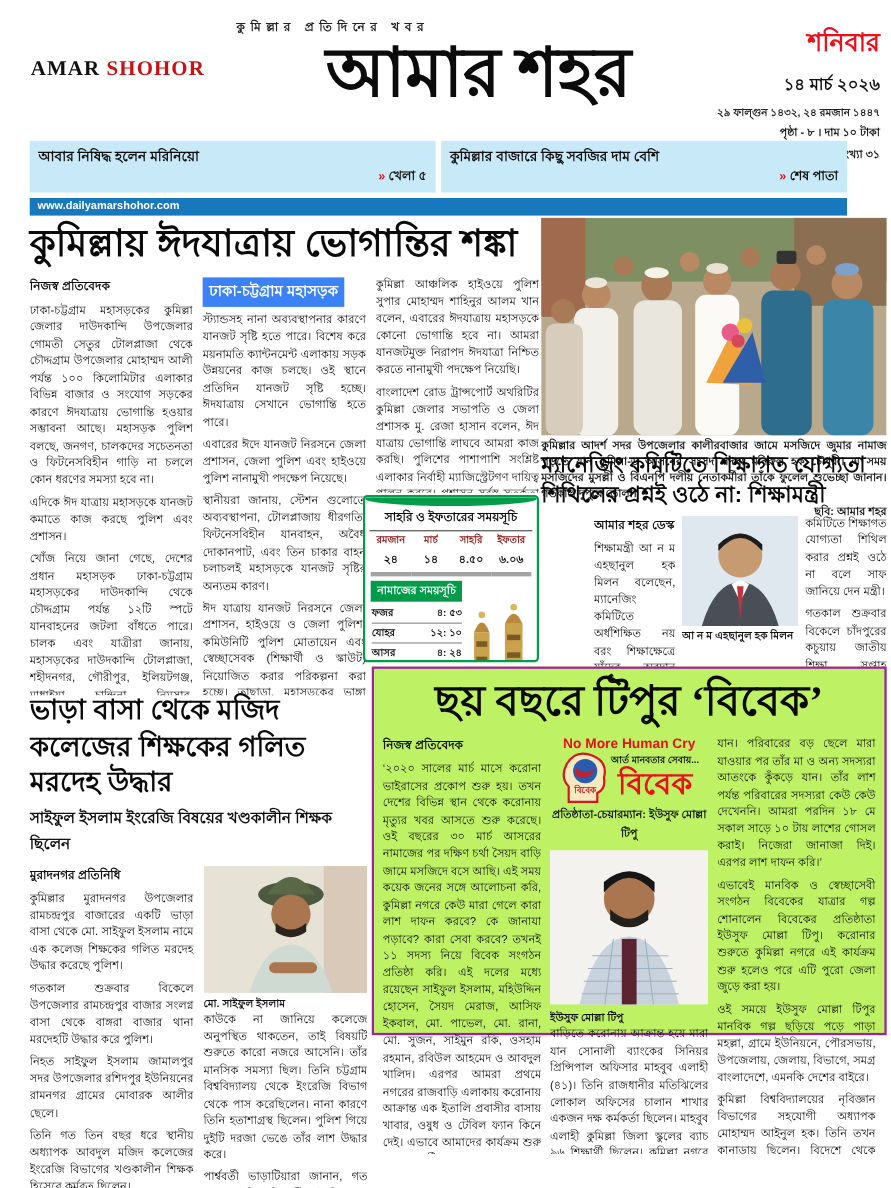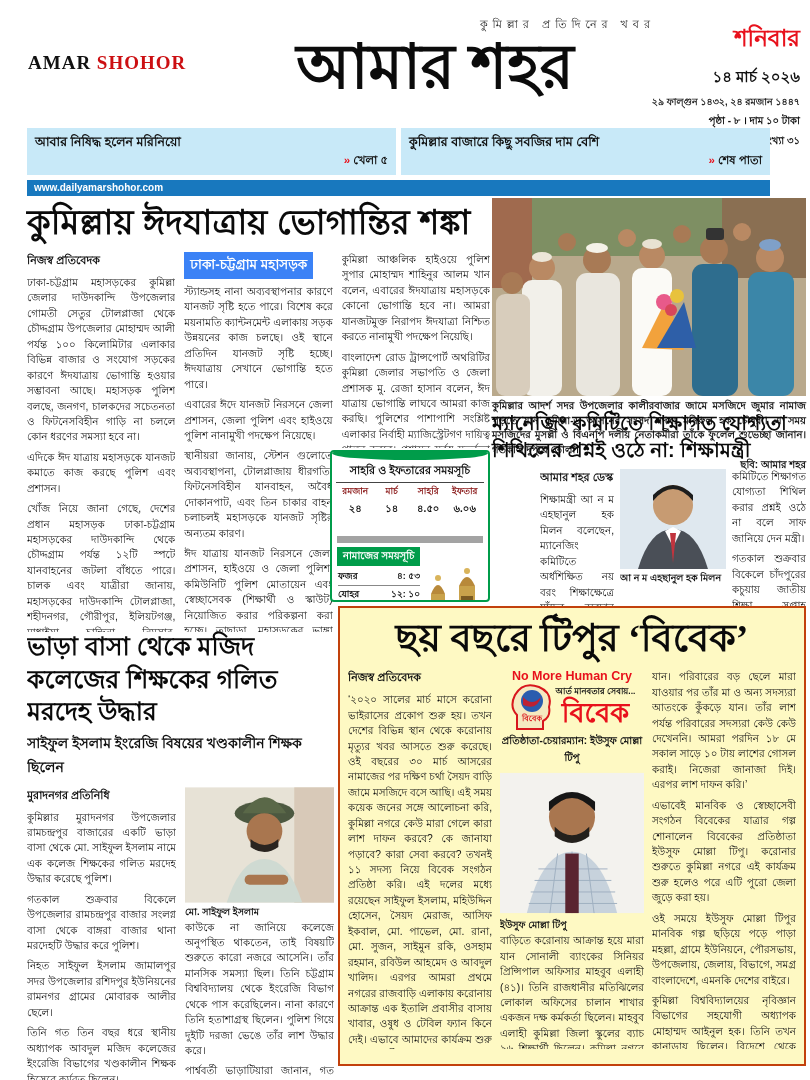--- a/index.html
+++ b/index.html
@@ -1,22 +1,22 @@
 <!DOCTYPE html>
 <html><head>
 <meta charset="utf-8">
 <style>
   * { box-sizing: border-box; margin: 0; padding: 0; }
   body { background:#9aa0a6; font-family:"Liberation Sans", sans-serif; }
   #page { position:relative; width:810px; height:1080px; background:#ffffff; margin:0 auto;
           overflow:hidden; color:#111; }
 
   
-  #tagline { position:absolute; top:16px; left:215px; width:440px; text-align:right;
-             font-size:11px; letter-spacing:5px; color:#222; font-weight:normal; }
+  #tagline { position:absolute; top:16px; left:215px; width:440px; text-align:left;
+             font-size:11px; letter-spacing:5px; color:#222; font-weight:bold; }
   #main-title { position:absolute; top:26px; left:195px; width:480px; text-align:center;
                 font-size:62px; font-weight:900; color:#0b0b0b; line-height:1.35;
                 font-family:"Liberation Serif", serif; }
   #logo-latin { position:absolute; top:52px; left:28px; font-size:19px; font-weight:bold;
                 font-family:"Liberation Serif", serif; letter-spacing:1px; }
   #logo-latin .red { color:#cc0f12; }
   #date-block { position:absolute; top:20px; right:10px; width:180px; text-align:right; }
   #date-day   { color:#e8111c; font-size:23px; font-weight:900; }
   #date-greg  { font-size:15px; font-weight:bold; margin-top:6px; }
   #date-alt   { font-size:9.5px; font-weight:bold; margin-top:5px; color:#222; }
@@ -58,21 +58,21 @@
 
   
   #prayer-box { position:absolute; top:450px; left:330px; width:160px; height:152px;
                 border:2px solid #009c4a; background:#fff; border-radius:4px; overflow:hidden; }
   #prayer-arch { height:8px; background:#009c4a; border-radius:0 0 60% 60%/0 0 100% 100%; }
   #prayer-title { text-align:center; font-size:11px; font-weight:900; padding:2px 2px 1px;
                   border-bottom:1px solid #444; margin:0 4px; }
   .ptable { width:100%; padding:1px 5px; display:flex; }
   .ptable span { flex:1; font-size:9px; font-weight:bold; text-align:center; }
   .phead span { color:#8b1a1a; }
-  .pval span { font-size:10px; border-bottom:7px solid #a3a3a3; padding-bottom:18px; }
+  .pval span { font-size:10px; border-bottom:4px solid #a3a3a3; padding-bottom:2px; }
   #namaz-band { display:inline-block; background:#009c4a; color:#fff; font-size:10px;
                 font-weight:bold; padding:1px 6px; margin:3px 5px 2px; }
   #prayer-lower { position:relative; }
   .ptime { display:flex; width:82px; margin:0 0 0 6px; border-bottom:1px solid #888;
            padding:1px 0; }
   .ptime .lbl { flex:1; font-size:9px; font-weight:bold; }
   .ptime .val { font-size:9px; font-weight:bold; }
   #mosque-icon { position:absolute; right:3px; top:0; }
 
   
@@ -85,22 +85,22 @@
   .photo-cap { font-size:9.5px; font-weight:bold; margin-top:2px; }
 
   
   #teacher { position:absolute; top:630px; left:27px; width:307px; height:450px; overflow:hidden; }
   #teacher-headline { font-size:25px; font-weight:900; line-height:1.3; color:#0a0a0a; }
   #teacher-subhead { font-size:14px; font-weight:bold; margin-top:4px; border-bottom:1px solid #fff; }
   #teacher-body { display:flex; gap:9px; margin-top:6px; height:352px; }
   #teacher-photo { width:100%; height:116px; display:block; }
 
   
-  #tipu-box { position:absolute; top:606px; left:338px; width:468px; height:460px;
-              border:2px solid #c2410c; background:#fef9c3; padding:4px 8px; }
+  #tipu-box { position:absolute; top:606px; left:338px; width:468px; height:335px;
+              border:2px solid #a21caf; background:#bef264; padding:4px 8px; }
   #tipu-headline { text-align:center; font-size:38px; font-weight:900; line-height:1.4;
                    color:#0a0a0a; font-family:"Liberation Serif", serif; }
   #tipu-cols { display:flex; gap:8px; margin-top:4px; height:380px; }
   .t-col { flex:1; overflow:hidden; }
   #bibek-block { text-align:center; margin-bottom:3px; }
   #bibek-en { color:#e8111c; font-size:12.5px; font-weight:900; }
   #bibek-row { display:flex; align-items:center; justify-content:center; gap:3px; }
   #bibek-right { text-align:center; }
   #bibek-bn-small { font-size:8.5px; font-weight:bold; }
   #bibek-name { color:#e8111c; font-size:27px; font-weight:900; line-height:1.1; }

